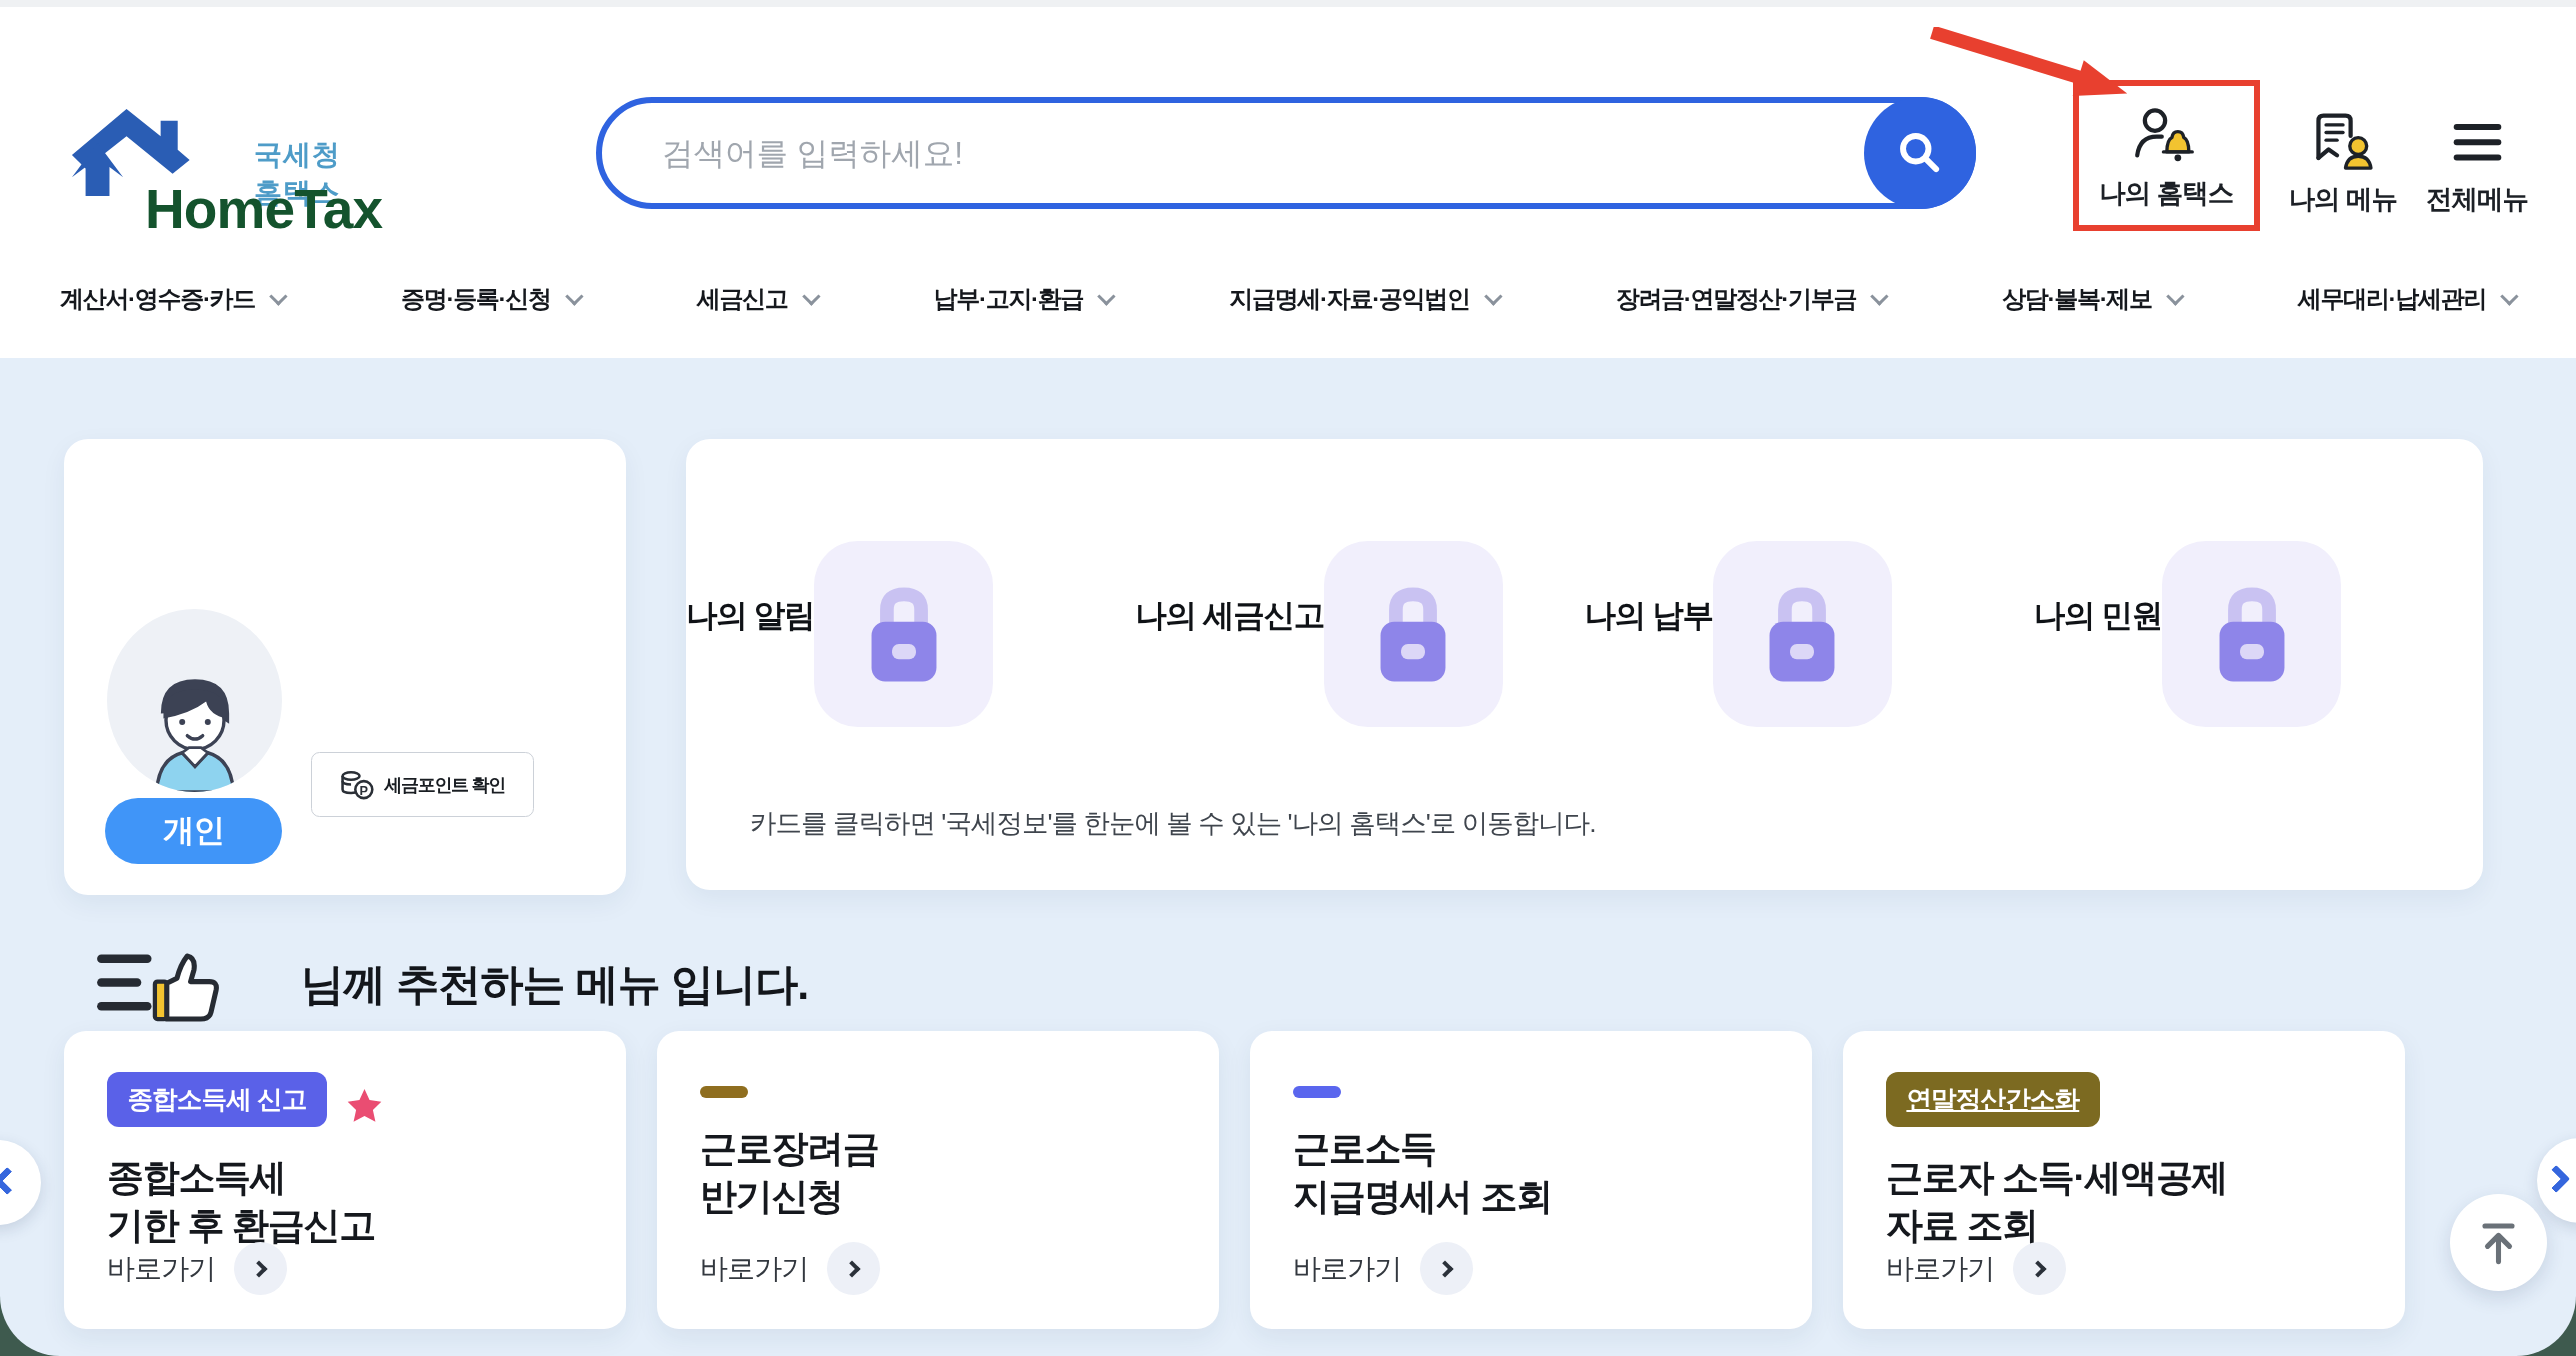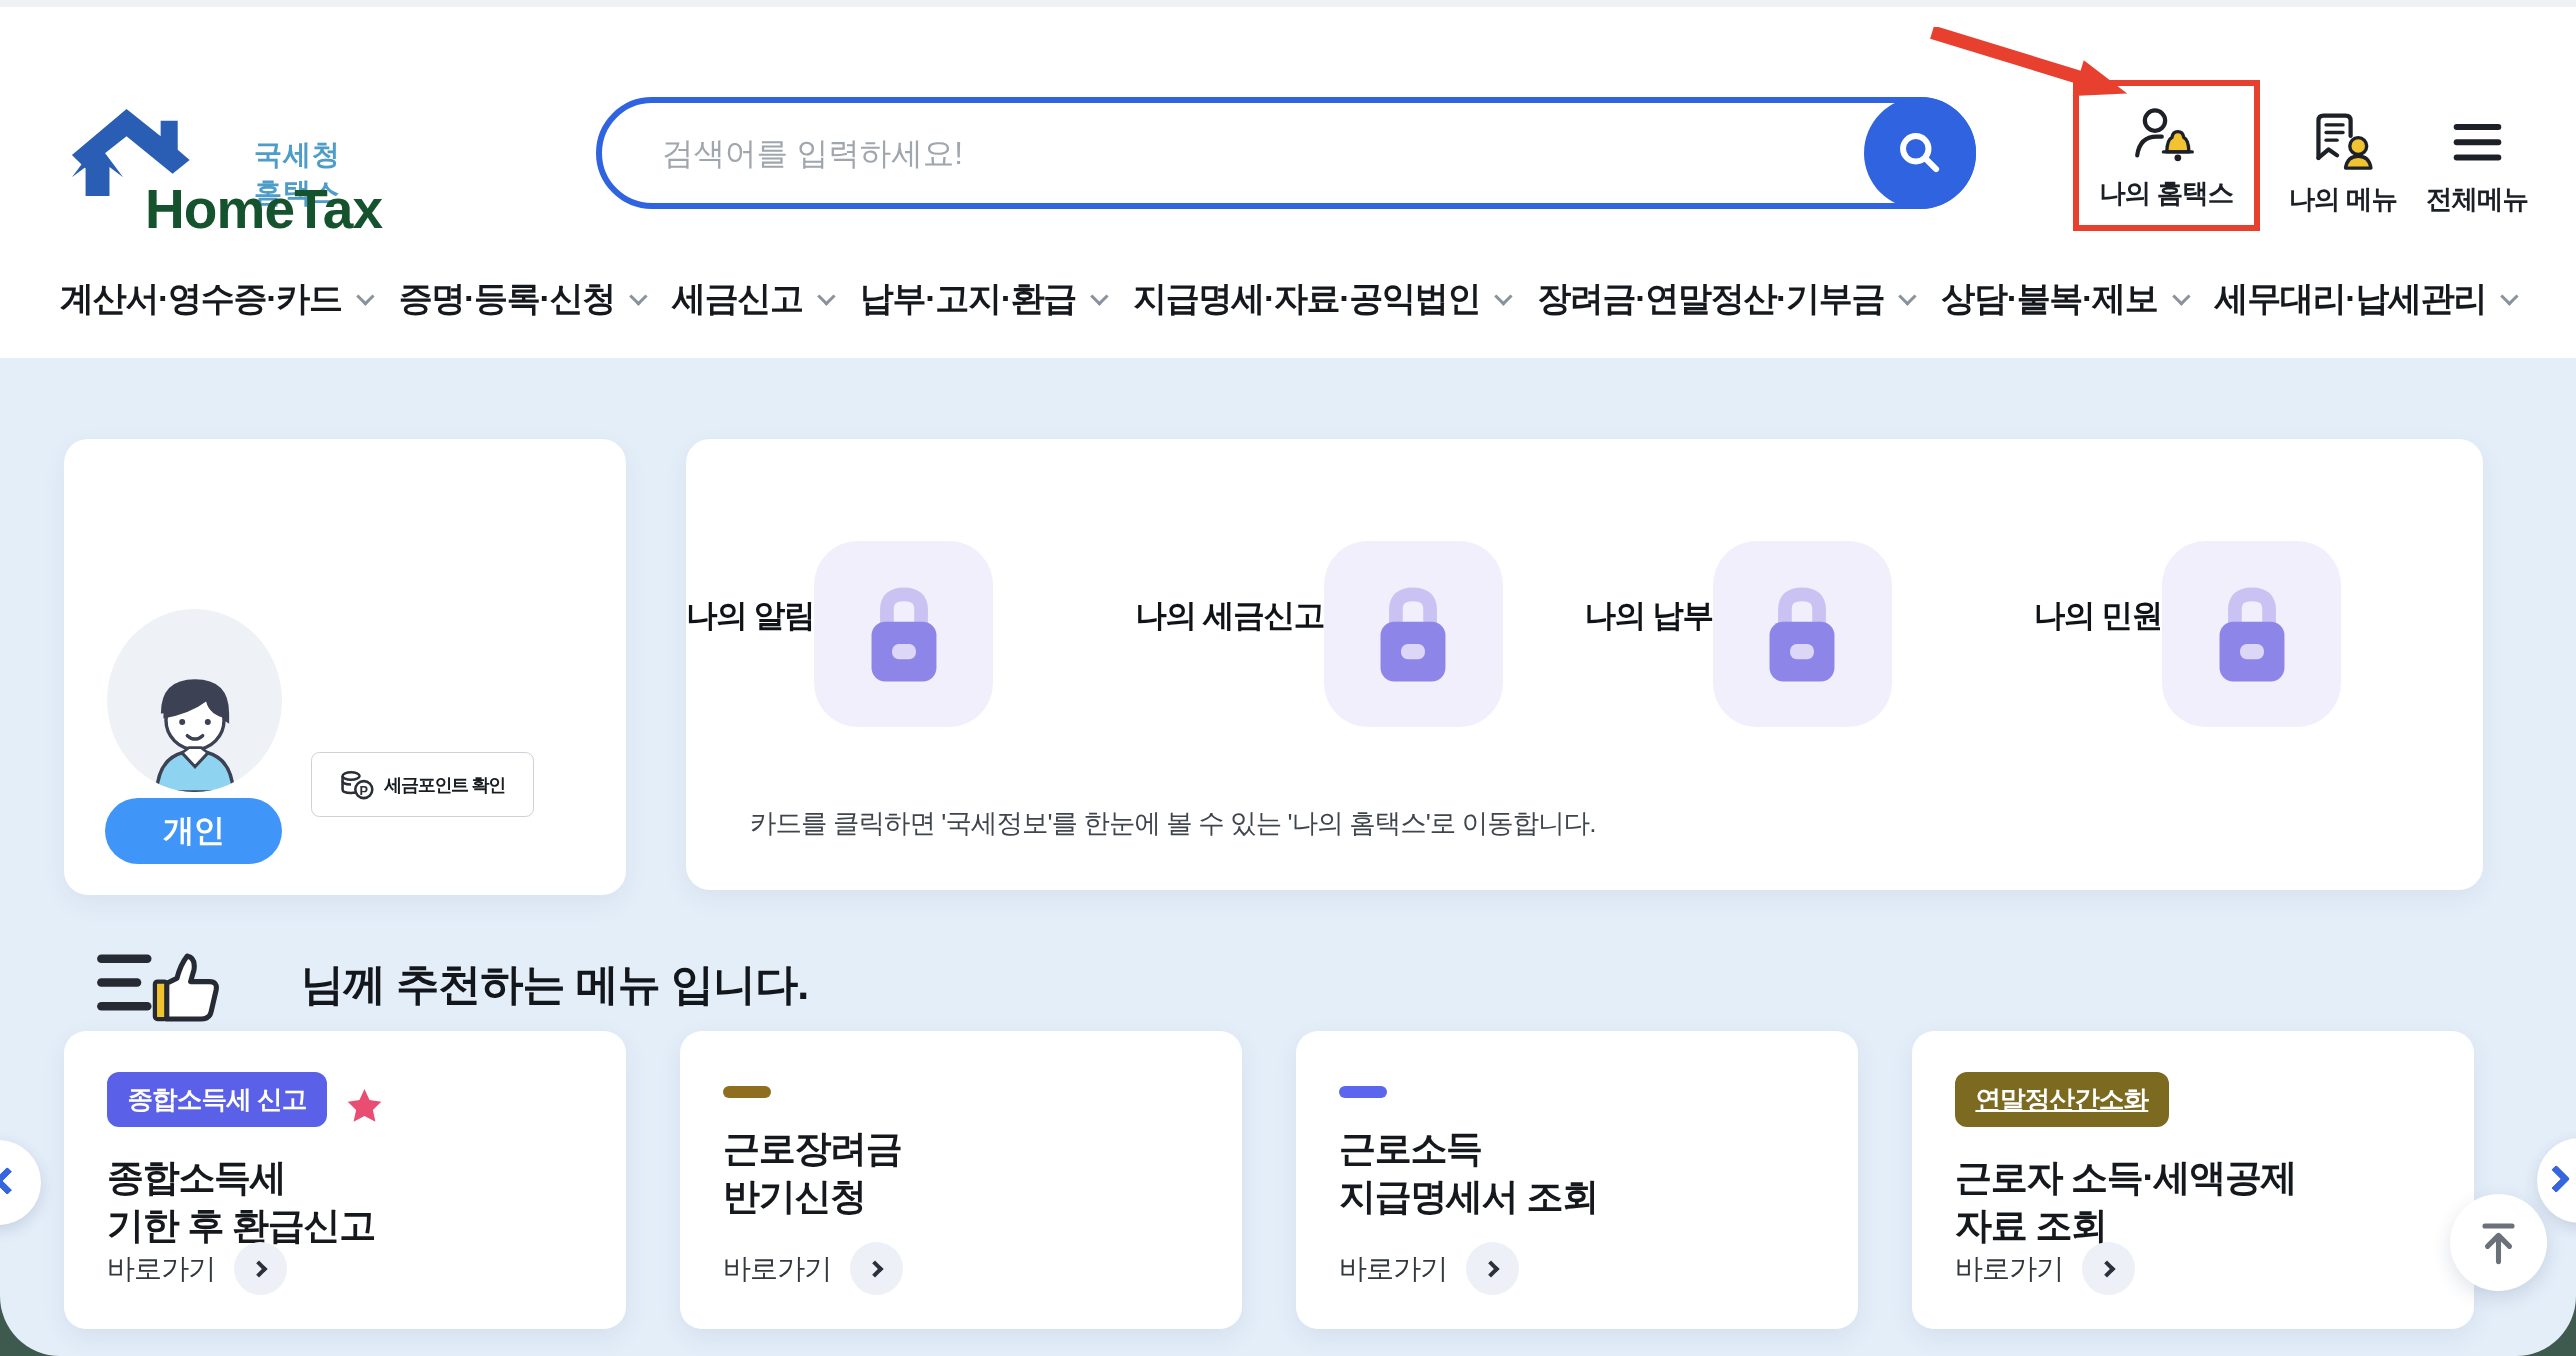--- a/index.html
+++ b/index.html
@@ -30,21 +30,21 @@
   
   #quick-menu { position:absolute; right:48px; top:73px; display:flex; align-items:flex-end; gap:29px; }
   .q-item { display:flex; flex-direction:column; align-items:center; justify-content:flex-end; gap:12px; cursor:pointer; }
   .q-label { font-size:26.4px; font-weight:600; color:#1c2026; letter-spacing:-0.9px; white-space:nowrap; }
   #q-box { border:6px solid #e8402f; padding:20.4px 20.4px 13.6px 20.4px; background:#fff; }
 
   
   #navbar { position:absolute; left:60px; right:60px; top:256px; height:73px;
     display:flex; justify-content:space-between; align-items:center; }
   .nav-item { display:flex; align-items:center; cursor:pointer; }
-  .nav-item .lbl { font-size:34px; font-weight:bold; color:#15181d; letter-spacing:-1.3px; white-space:nowrap; }
+  .nav-item .lbl { font-size:24px; font-weight:bold; color:#15181d; letter-spacing:-1.3px; white-space:nowrap; }
   .chev-down { display:inline-block; width:12.8px; height:12.8px; border-right:3.4px solid #8a929c; border-bottom:3.4px solid #8a929c;
     transform:rotate(45deg); margin-left:17px; margin-top:-6.8px; }
 
   
   #dark-under { position:absolute; left:0; top:1261px; width:2576px; height:95px; background:#3e5a4e; }
   #main-bg { position:absolute; left:0; top:358px; width:2576px; height:998px; background:#e4eef9;
     border-radius:0 0 60px 60px; }
 
   
   #profile-card { position:absolute; left:64px; top:439px; width:562px; height:456px; background:#fff;
@@ -67,21 +67,21 @@
   .my-title { font-size:31.5px; font-weight:bold; color:#0f1216; letter-spacing:-1.3px; }
   .my-tile { margin-top:36px; width:179px; height:186px; border-radius:44px; background:#f1effc;
     display:flex; align-items:center; justify-content:center; }
   #my-caption { position:absolute; left:64px; bottom:49px; font-size:26.4px; color:#3f454d; letter-spacing:-0.9px; }
 
   
   #recommend { position:absolute; left:92px; top:944px; display:flex; align-items:center; }
   #recommend .txt { margin-left:73px; font-size:43px; font-weight:bold; color:#13161b; letter-spacing:-0.9px; }
 
   
-  #cards-row { position:absolute; left:64px; top:1031px; display:flex; gap:54px; }
+  #cards-row { position:absolute; left:64px; top:1031px; display:flex; gap:31px; }
   .s-card { position:relative; width:562px; height:298px; background:#fff; border-radius:22px;
     box-shadow:0 8.5px 25.6px rgba(25,50,90,0.07); padding:41px 43px; }
   .s-badge { display:inline-block; border-radius:12px; color:#fff; font-size:25.6px; font-weight:600;
     padding:10.2px 20.4px; letter-spacing:-0.9px; }
   .badge-indigo { background:#5a61e8; }
   .badge-olive { background:#7c6a21;text-decoration:underline; }
   .s-dash { width:48px; height:12px; border-radius:6px; margin-top:13.6px; }
   .dash-olive { background:#8f6e1f; }
   .dash-blue { background:#5a66ee; }
   .s-title { margin-top:27px; font-size:37px; font-weight:bold; color:#15181d; line-height:1.3; letter-spacing:-1.3px; }

